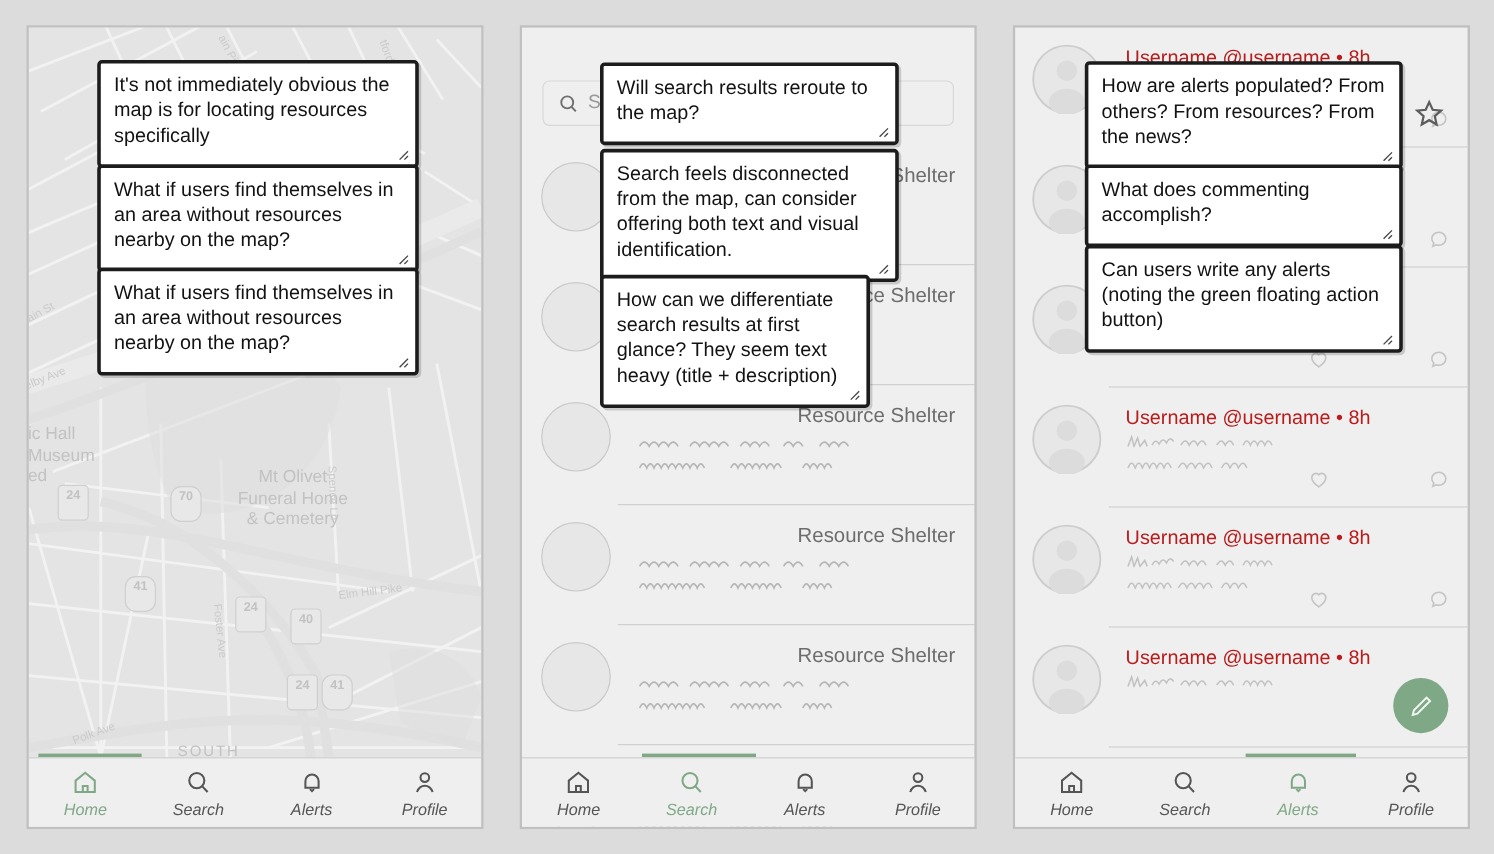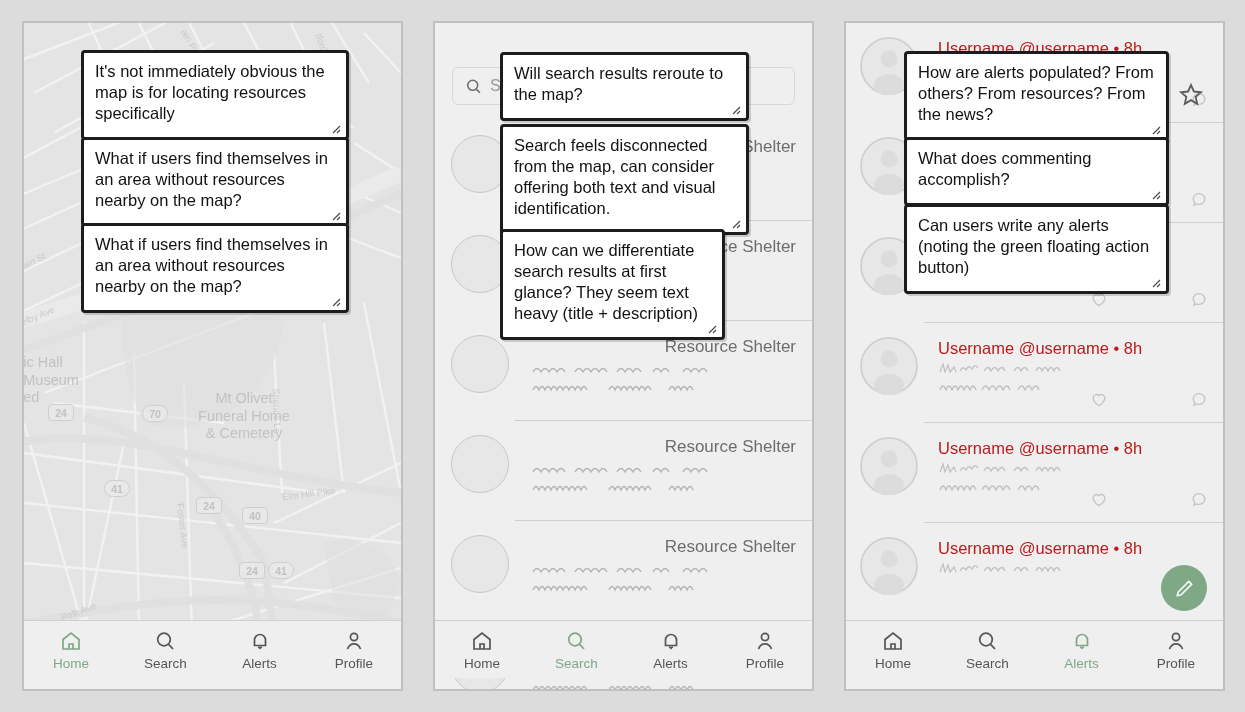--- a/index.html
+++ b/index.html
@@ -31,31 +31,31 @@
     overflow:hidden;
   }
   .map svg { position:absolute; left:0; top:0; }
   .map-label {
     position:absolute; color:#c2c2c2; font-size:14.5px;
     text-align:center; line-height:1.22; white-space:pre; pointer-events:none;
   }
   .map-label.small { font-size:9.5px; color:#cacaca; }
   .map-label.caps { letter-spacing:1.6px; font-size:12.5px; }
   .shield {
-    position:absolute; width:26px; height:17px; border-radius:4px;
+    position:absolute; width:26px; height:30px; border-radius:4px;
     border:1.7px solid #cfcfcf; background:#e8e8e8; color:#c2c2c2;
     font-size:10.5px; font-weight:bold; text-align:center; line-height:16px;
   }
   .shield.oval { border-radius:9px; }
 
   
   .navbar {
-    position:absolute; left:0; right:0; bottom:11px; height:58px;
+    position:absolute; left:0; right:0; bottom:0; height:58px;
     background:#efefef; border-top:1.6px solid #cfcfcf;
-    display:flex; align-items:center;
+    display:flex; align-items:center;font-style:italic;
   }
   .navitem {
     flex:1; display:flex; flex-direction:column;
     align-items:center; justify-content:center; gap:3px;
     color:#555; position:relative; height:100%;
   }
   .navitem .navlabel { font-size:13.5px; }
   .navitem.active { color:#7fa887; }
   .navindicator {
     position:absolute; height:3.5px; background:#7fa887; bottom:58px;

